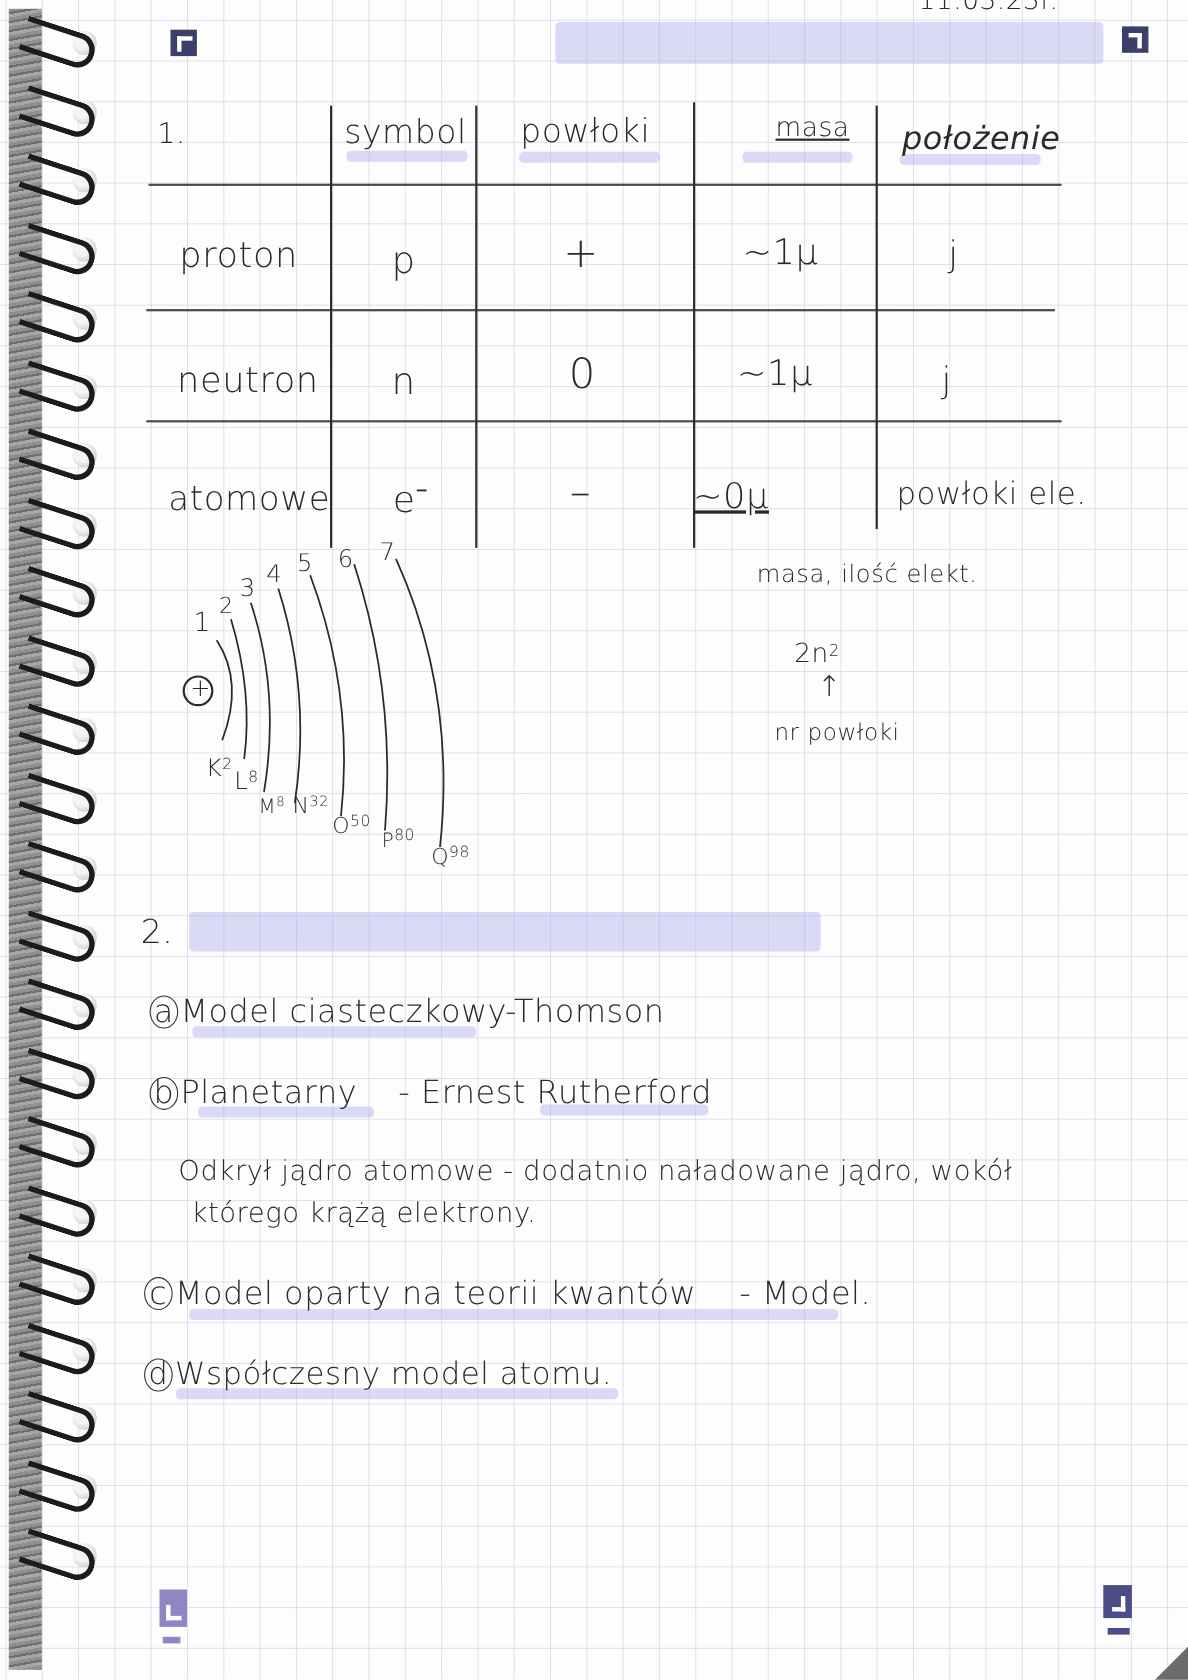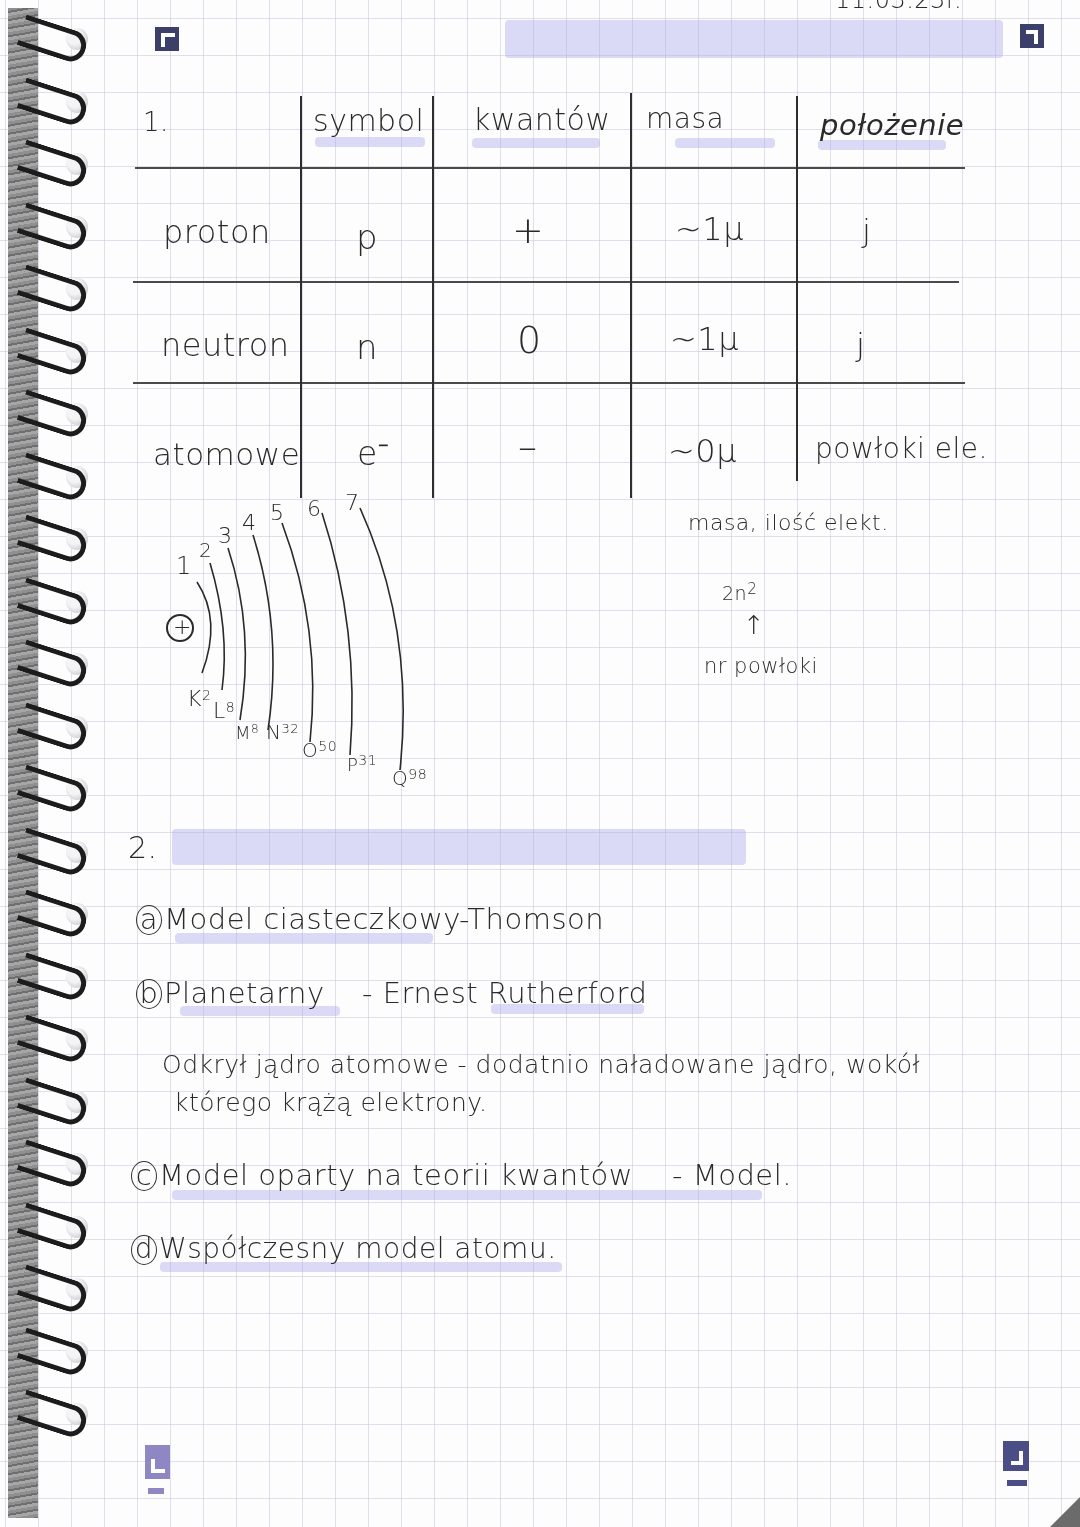--- a/index.html
+++ b/index.html
@@ -124,22 +124,22 @@
   <div class="hw" style="left:143px; top:107px; font-size:26px;">1.</div>
 
   <div>
 
     <div class="hl" style="left:315px; top:137px; width:110px; height:10px;"></div>
     <div class="hl" style="left:472px; top:138px; width:128px; height:10px;"></div>
     <div class="hl" style="left:675px; top:138px; width:100px; height:10px;"></div>
     <div class="hl" style="left:818px; top:140px; width:128px; height:10px;"></div>
 
     <div class="hw" style="left:313px; top:103px; font-size:30px;">symbol</div>
-    <div class="hw" style="left:473px; top:102px; font-size:30px;">kwantów</div>
-    <div class="hw" style="left:646px; top:102px; font-size:28px;">masa</div>
+    <div class="hw" style="left:473px; top:102px; font-size:30px;">powłoki</div>
+    <div class="hw" style="left:705px; top:102px; font-size:24px;text-decoration:underline;">masa</div>
     <div class="hw" style="left:820px; top:108px; font-size:29px;font-style:italic;">położenie</div>
 
     <div class="line-h" style="left:135px; top:167px; width:830px;"></div>
     <div class="line-h" style="left:133px; top:281px; width:826px;"></div>
     <div class="line-h" style="left:133px; top:382px; width:832px;"></div>
 
     <div class="line-v" style="left:300px; top:96px; height:402px;"></div>
     <div class="line-v" style="left:432px; top:96px; height:402px;"></div>
     <div class="line-v" style="left:630px; top:93px; height:405px;"></div>
     <div class="line-v" style="left:796px; top:96px; height:385px;"></div>
@@ -157,21 +157,21 @@
       <div class="hw" style="left:356px; top:327px; font-size:34px;">n</div>
       <div class="hw" style="left:517px; top:318px; font-size:38px;">0</div>
       <div class="hw" style="left:670px; top:320px; font-size:32px;">~1μ</div>
       <div class="hw" style="left:856px; top:326px; font-size:32px;">j</div>
     </div>
 
     <div>
       <div class="hw" style="left:153px; top:436px; font-size:31px;">atomowe</div>
       <div class="hw" style="left:357px; top:430px; font-size:33px;">e⁻</div>
       <div class="hw" style="left:518px; top:425px; font-size:38px;">–</div>
-      <div class="hw" style="left:668px; top:432px; font-size:32px;">~0μ</div>
+      <div class="hw" style="left:630px; top:432px; font-size:32px;text-decoration:underline;">~0μ</div>
       <div class="hw" style="left:815px; top:432px; font-size:28px;">powłoki ele.</div>
     </div>
   </div>
 
   <div>
     <svg class="arcs" width="300" height="320" viewBox="0 0 300 320">
       <g fill="none" stroke="#2a2a2a" stroke-width="1.6">
         <path d="M47 102 Q72 140 52 193"></path>
         <path d="M60 83 Q80 150 72 210"></path>
         <path d="M78 68 Q105 150 90 240"></path>
@@ -201,30 +201,30 @@
     <div style="position:absolute; left:235px; top:722px;">
       <span class="hw" style="position:relative; font-size:18px;">M</span><sup class="hw" style="position:relative; font-size:12px;">8</sup>
     </div>
     <div style="position:absolute; left:266px; top:720px;">
       <span class="hw" style="position:relative; font-size:20px;">N</span><sup class="hw" style="position:relative; font-size:13px;">32</sup>
     </div>
     <div style="position:absolute; left:302px; top:738px;">
       <span class="hw" style="position:relative; font-size:20px;">O</span><sup class="hw" style="position:relative; font-size:14px;">50</sup>
     </div>
     <div style="position:absolute; left:347px; top:752px;">
-      <span class="hw" style="position:relative; font-size:18px;">P</span><sup class="hw" style="position:relative; font-size:14px;">31</sup>
+      <span class="hw" style="position:relative; font-size:18px;">P</span><sup class="hw" style="position:relative; font-size:14px;">80</sup>
     </div>
     <div style="position:absolute; left:392px; top:766px;">
       <span class="hw" style="position:relative; font-size:20px;">Q</span><sup class="hw" style="position:relative; font-size:14px;">98</sup>
     </div>
   </div>
 
   <div class="hw" style="left:688px; top:510px; font-size:22px;">masa, ilość elekt.</div>
   <div style="position:absolute; left:722px; top:580px;">
-    <span class="hw" style="position:relative; font-size:19px;">2n</span><sup class="hw" style="position:relative; font-size:15px;">2</sup>
+    <span class="hw" style="position:relative; font-size:24px;">2n</span><sup class="hw" style="position:relative; font-size:15px;">2</sup>
   </div>
   <div class="hw" style="left:743px; top:610px; font-size:26px;">↑</div>
   <div class="hw" style="left:704px; top:654px; font-size:21px;">nr powłoki</div>
 
   <div class="hl" style="left:172px; top:829px; width:574px; height:36px;"></div>
   <div class="hw" style="left:128px; top:830px; font-size:30px;">2.</div>
 
   <div>
     <div class="hl" style="left:175px; top:933px; width:258px; height:10px;"></div>
     <div class="hw" style="left:136px; top:902px; font-size:29px;"><span class="circ">a</span><span>Model ciasteczkowy</span></div>

